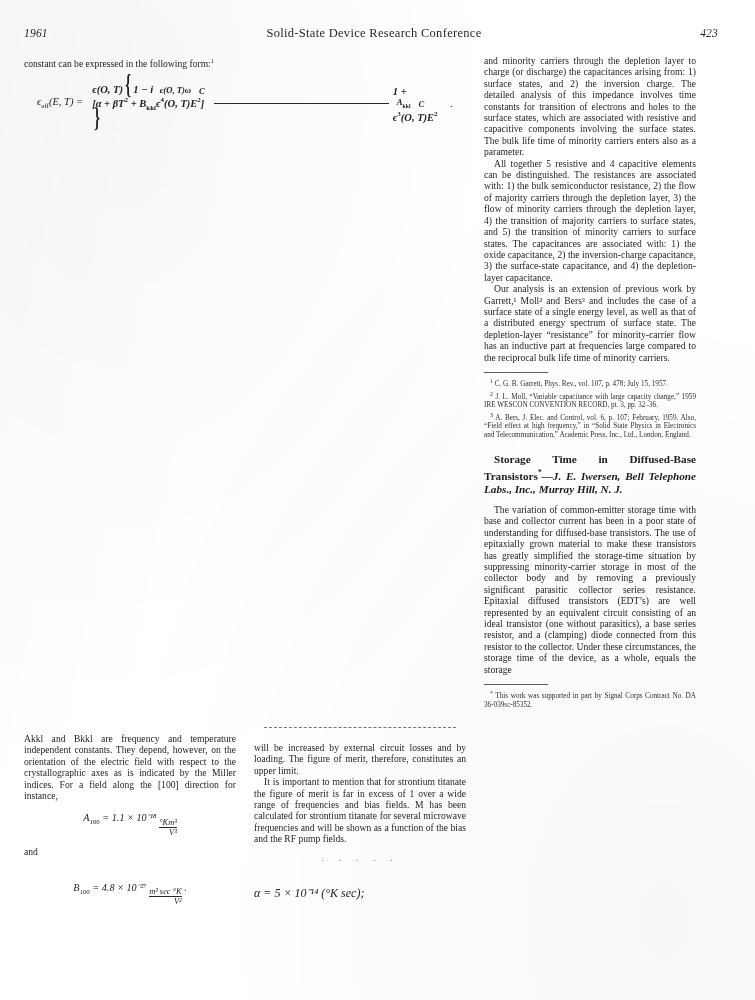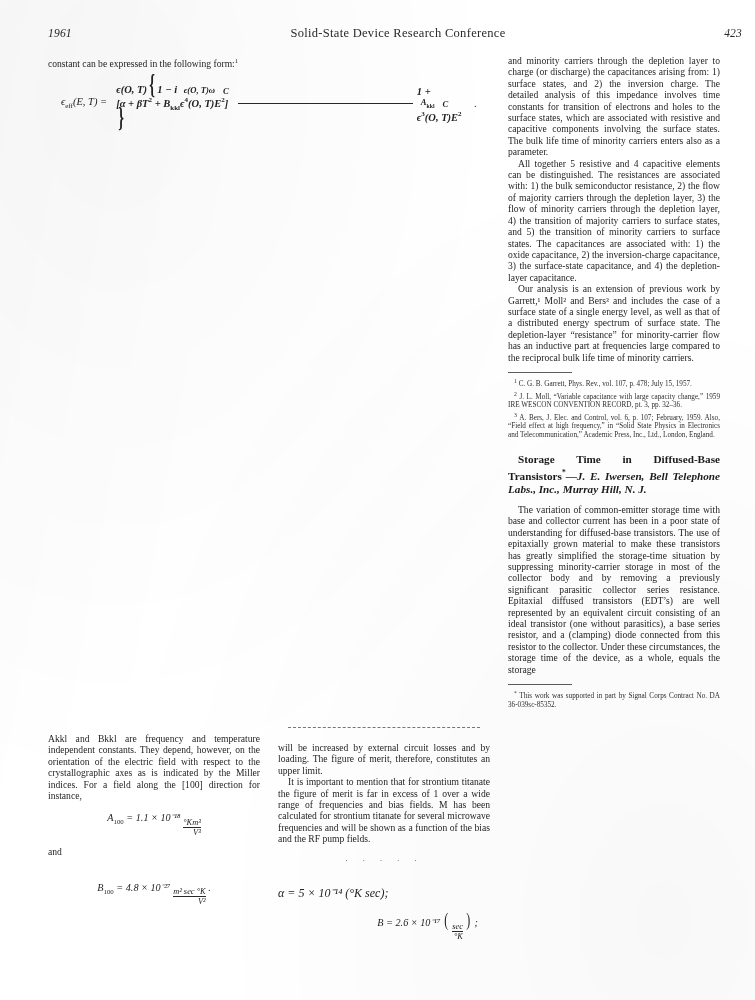--- a/index.html
+++ b/index.html
@@ -28,21 +28,21 @@
     pointer-events: none;
     background:
       radial-gradient(ellipse at 15% 10%, rgba(0,0,0,0.035), rgba(0,0,0,0) 55%),
       radial-gradient(ellipse at 88% 92%, rgba(0,0,0,0.04), rgba(0,0,0,0) 60%),
       linear-gradient(100deg, rgba(0,0,0,0.02) 0%, rgba(0,0,0,0) 30%);
     mix-blend-mode: multiply;
     opacity: .85;
   }
   .content {
     position: absolute;
-    left: 48px;
+    left: 24px;
     top: 26px;
     width: 694px;
     height: 940px;
   }
   
   .runhead {
     display: flex;
     align-items: baseline;
     justify-content: space-between;
     font-size: 11.5px;
@@ -322,29 +322,18 @@
       <div class="col">
         <div class="dashrule"></div>
 
         <p class="noindent">will be increased by external circuit losses and by loading. The figure of merit, therefore, constitutes an upper limit.</p>
         <p>It is important to mention that for strontium titanate the figure of merit is far in excess of 1 over a wide range of frequencies and bias fields. M has been calculated for strontium titanate for several microwave frequencies and will be shown as a function of the bias and the RF pump fields.</p>
 
         <div class="dotsep">· · · · ·</div>
 
         <div class="eq-indent">α = 5 × 10⁻¹⁴ (°K sec);</div>
 
-        <div class="eq-right">
-          <span>B = 2.6 × 10⁻¹⁷</span>
-          <span class="paren-big">(</span>
-          <span class="inline-frac">
-            <span>sec</span>
-            <span class="bar"></span>
-            <span>°K</span>
-          </span>
-          <span class="paren-big">)</span>
-          <span>;</span>
-        </div>
 
       </div>
     </div>
 
   </div>
 </div>
 
 </body></html>

